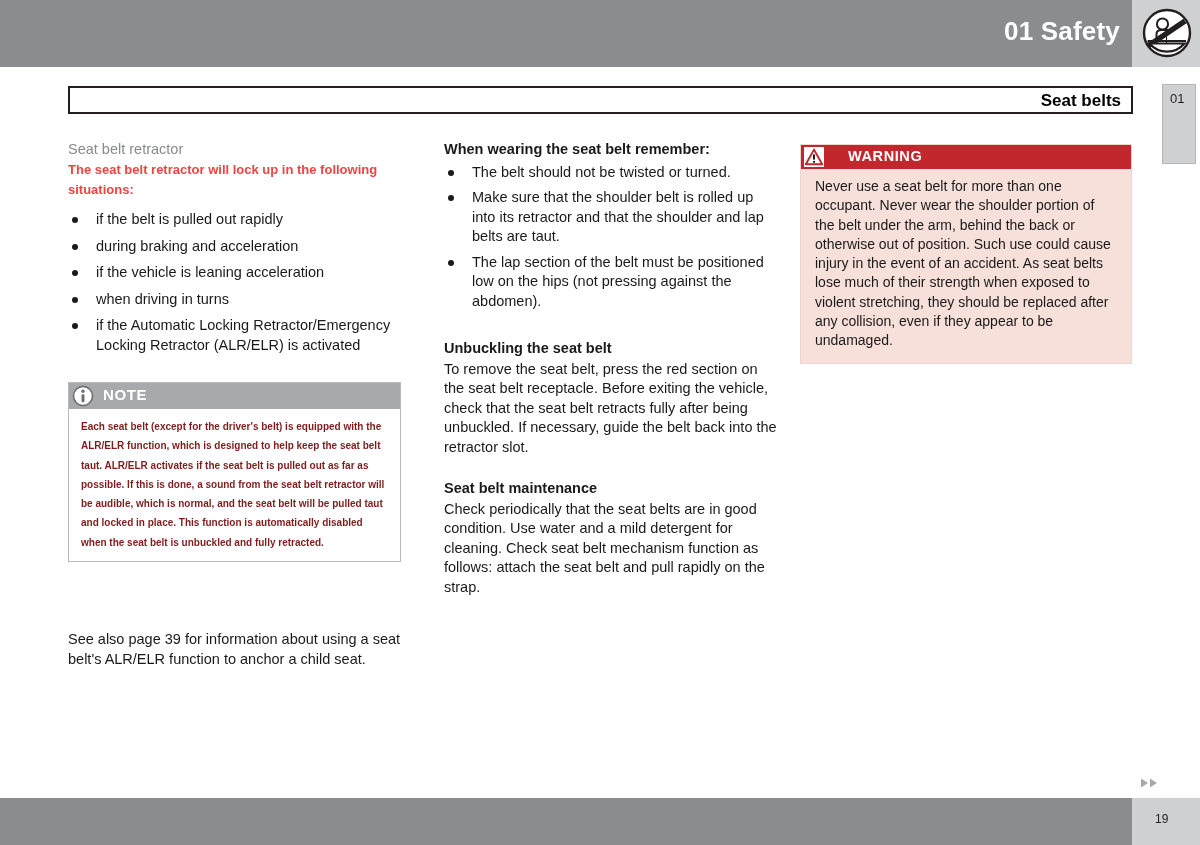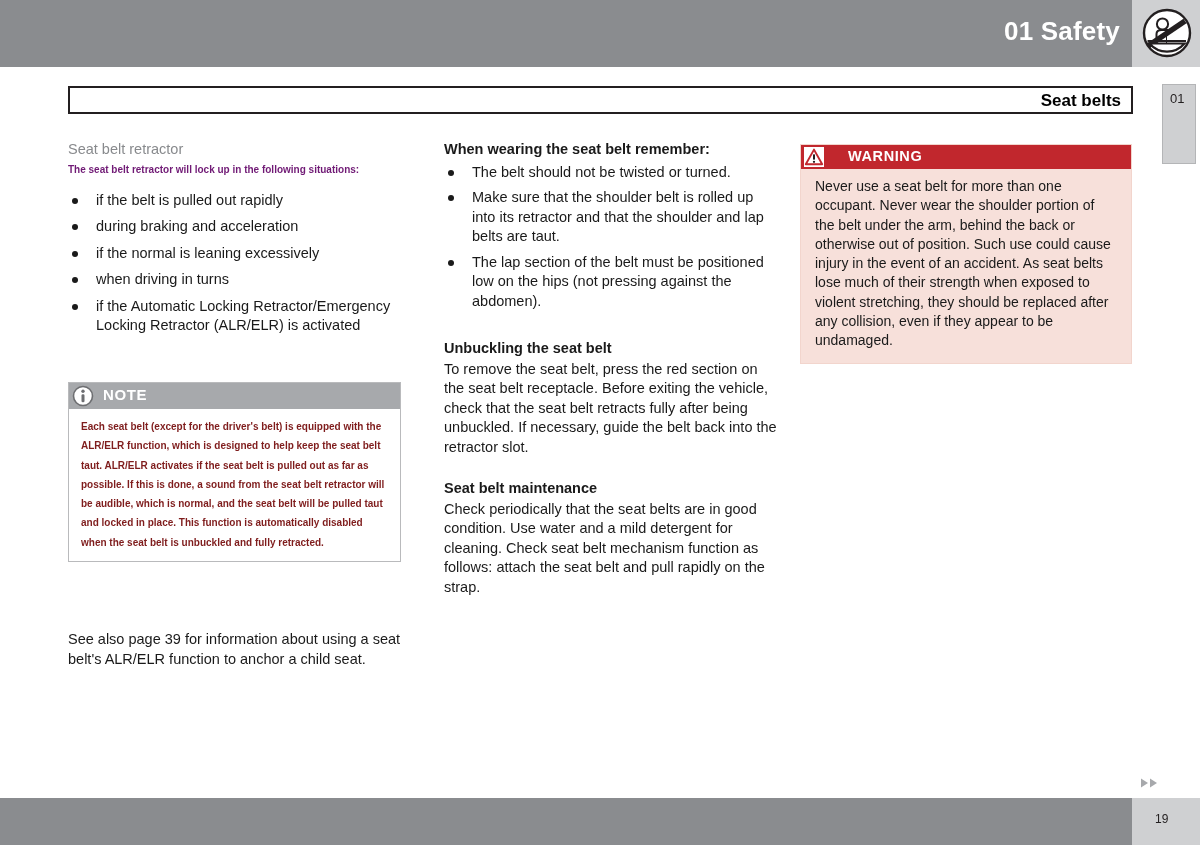--- a/index.html
+++ b/index.html
@@ -84,23 +84,23 @@
   .col-2 { left: 434px; width: 333px; margin-left: 10px; }
 
   .sub-head {
     font-size: 14.5px;
     font-weight: normal;
     color: #888a8d;
     margin: 0 0 1px 0;
     line-height: 19px;
   }
   .lead-bold {
-    font-size: 10px;
-    font-weight: bold;
-    color: #701a75;
+    font-size: 13px;
+    font-weight: bold;
+    color: #ef4444;
     margin: 0;
     line-height: 19.5px;
   }
   h3.head {
     font-size: 14.5px;
     font-weight: bold;
     color: #1a1a1a;
     margin: 0 0 1px 0;
     line-height: 19.5px;
   }
@@ -264,21 +264,21 @@
 <div class="chapter-tab">
   <div class="chapter-tab-label">01</div>
 </div>
 
 <div class="col col-1">
   <div class="sub-head">Seat belt retractor</div>
   <p class="lead-bold">The seat belt retractor will lock up in the following situations:</p>
   <ul class="bullets">
     <li>if the belt is pulled out rapidly</li>
     <li>during braking and acceleration</li>
-    <li>if the normal is leaning excessively</li>
+    <li>if the vehicle is leaning acceleration</li>
     <li>when driving in turns</li>
     <li>if the Automatic Locking Retractor/Emergency Locking Retractor (ALR/ELR) is activated</li>
   </ul>
 </div>
 
 <div class="note-box">
   <div class="note-head">
     <div class="note-head-icon">
       <svg viewBox="0 0 22 22" width="22" height="22" aria-hidden="true">
         <circle cx="11" cy="11" r="9.5" fill="#ffffff" stroke="#6d6e71" stroke-width="1.6"></circle>

